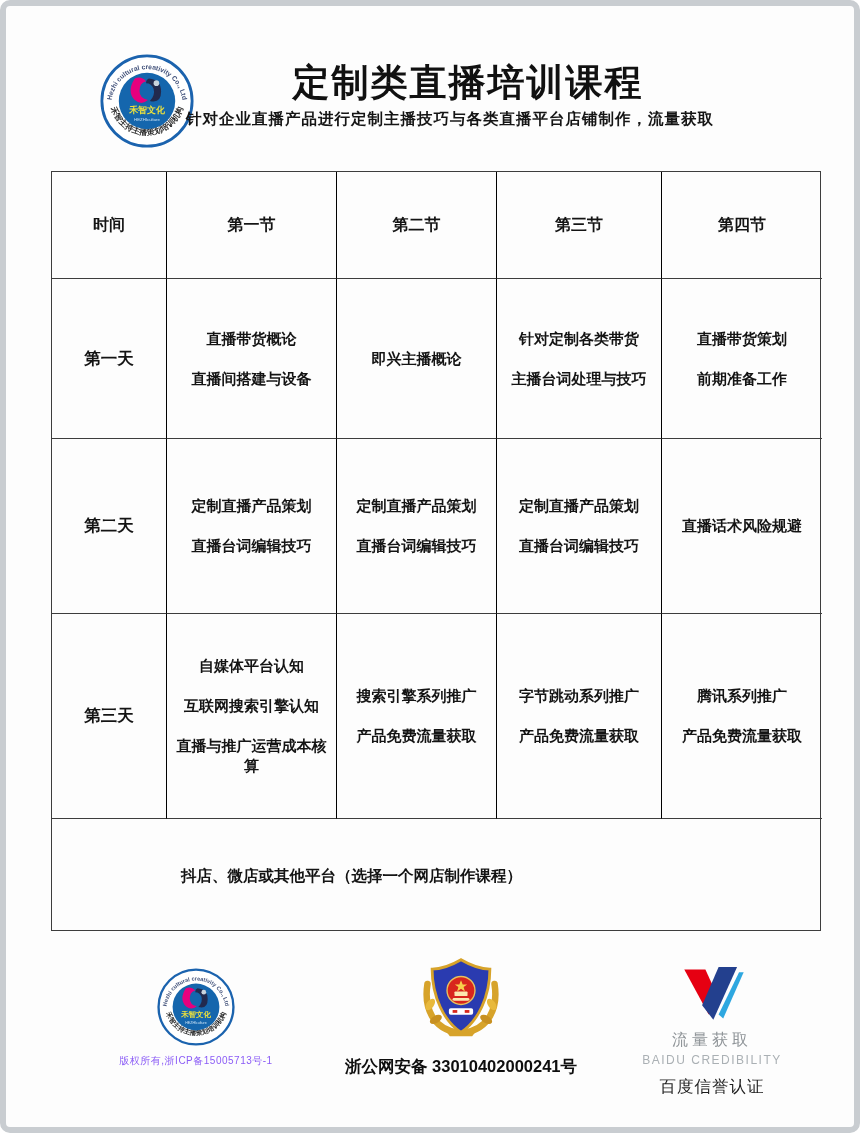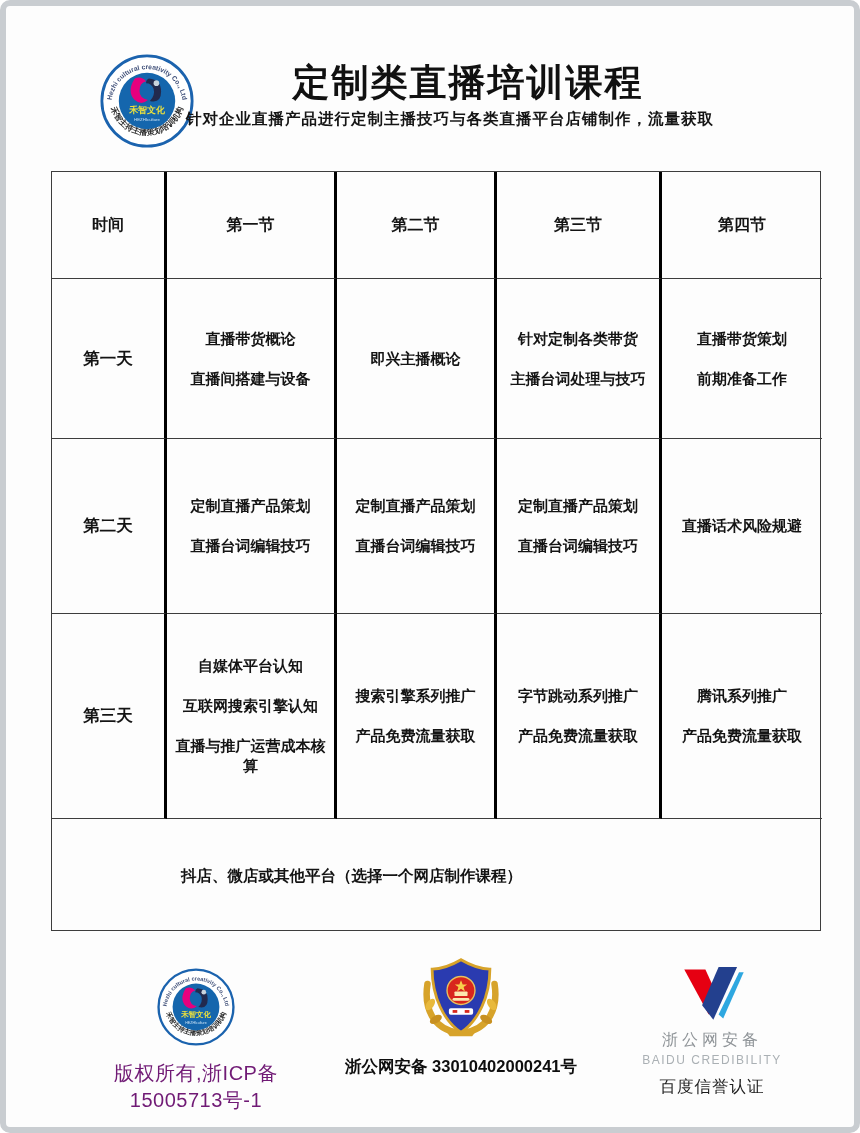--- a/index.html
+++ b/index.html
@@ -21,37 +21,37 @@
   }
   
   .course-table {
     position:absolute; left:45px; top:165px; width:770px; height:760px;
     display:grid;
     grid-template-columns:115px 170px 160px 165px 160px;
     grid-template-rows:107px 160px 175px 205px 113px;
     border:1px solid #3d3d3d;
   }
   .cell {
-    border-right:3px solid #000000; border-bottom:1px solid #3d3d3d;
+    border-right:1px solid #000000; border-bottom:1px solid #3d3d3d;
     display:flex; flex-direction:column; align-items:center; justify-content:center;
     text-align:center; font-weight:bold; color:#141414; padding:4px;
   }
   .cell.last-col { border-right:none; }
   .cell.last-row { border-bottom:none; }
   .cell.head { font-size:16px; }
   .cell.day  { font-size:16.5px; }
   .cell .line { font-size:15px; line-height:20px; margin:10px 0; }
   .cell.span4 { grid-column:2 / 6; align-items:flex-start; justify-content:center; padding-left:10px; }
   .cell.span4 .line { text-align:left; margin:4px; font-size:15.5px; }
   
   .footer-left  { position:absolute; left:70px;  top:962px; width:240px; text-align:center; }
   .footer-mid   { position:absolute; left:335px; top:950px; width:240px; text-align:center; }
   .footer-right { position:absolute; left:625px; top:958px; width:162px; text-align:center; }
   .footer-logo { width:78px; height:78px; }
-  .icp-text { margin-top:10px; font-size:20px; color:#701a75; letter-spacing:0.5px; }
+  .icp-text { margin-top:4px; font-size:10px; color:#8b5cf6; letter-spacing:0.5px; }
   .police-badge { width:80px; height:82px; }
   .police-text { margin-top:14px; font-size:16.5px; font-weight:bold; color:#0e0e0e; }
   .baidu-v { width:66px; height:60px; }
   .baidu-cn { font-size:16px; color:#8f9498; letter-spacing:4px; margin-top:2px; }
   .baidu-en { font-size:12px; color:#aab0b4; letter-spacing:1.5px; margin-top:2px; }
   .baidu-cert { font-size:16.5px; color:#1d1d1d; margin-top:9px; letter-spacing:1px; }
 </style>
 </head>
 <body>
 
@@ -193,18 +193,18 @@
     </svg>
     <div class="police-text">浙公网安备 33010402000241号</div>
   </div>
 
   <div class="footer-right">
     <svg class="baidu-v" viewBox="0 0 100 90">
       <polygon points="8,8 40,8 60,52 45,76" fill="#e60012"></polygon>
       <polygon points="60,4 88,4 52,84 35,62" fill="#23408e"></polygon>
       <polygon points="91,12 98,12 67,82 60,76" fill="#2ea7e0"></polygon>
     </svg>
-    <div class="baidu-cn">浙公网安备</div>
+    <div class="baidu-cn">流量获取</div>
     <div class="baidu-en">BAIDU CREDIBILITY</div>
     <div class="baidu-cert">百度信誉认证</div>
   </div>
 
 </div>
 
 </body></html>

